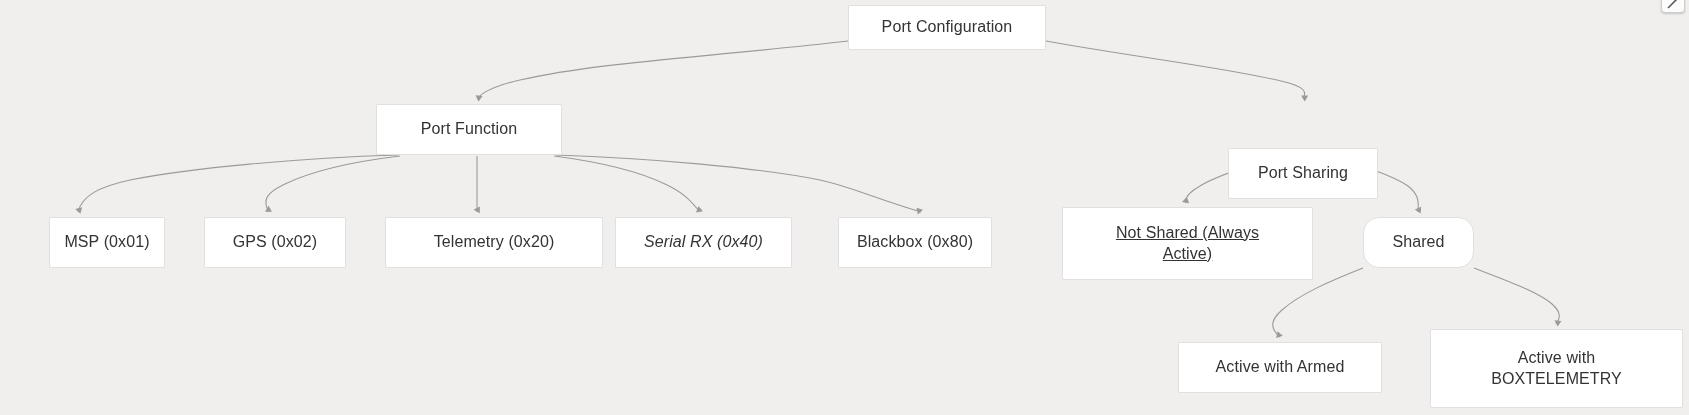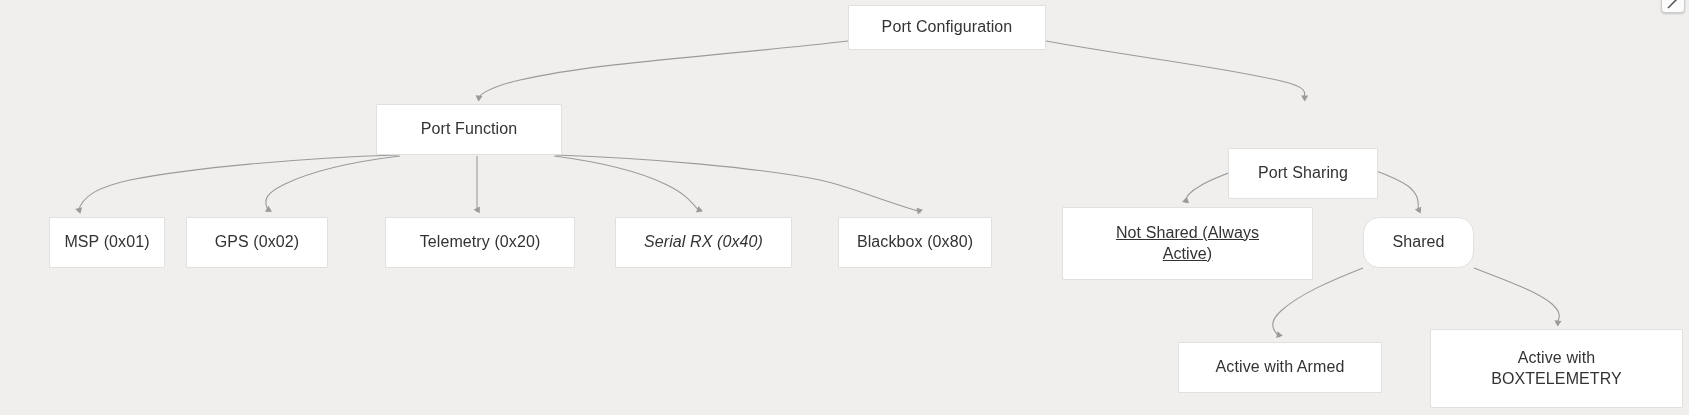--- a/index.html
+++ b/index.html
@@ -111,25 +111,25 @@
   </div>
 
   <div class="node" style="left:1228px; top:104px; width:150px; height:51px;margin-top:44px;">
     <span class="node-label">Port Sharing</span>
   </div>
 
   <div class="node" style="left:6px; top:217px; width:116px; height:51px;margin-left:43px;">
     <span class="node-label">MSP (0x01)</span>
   </div>
 
-  <div class="node" style="left:186px; top:217px; width:142px; height:51px;">
+  <div class="node" style="left:204px; top:217px; width:142px; height:51px;">
     <span class="node-label">GPS (0x02)</span>
   </div>
 
-  <div class="node" style="left:385px; top:217px; width:190px; height:51px;">
+  <div class="node" style="left:385px; top:217px; width:218px; height:51px;">
     <span class="node-label">Telemetry (0x20)</span>
   </div>
 
   <div class="node" style="left:615px; top:217px; width:177px; height:51px;font-style:italic;">
     <span class="node-label">Serial RX (0x40)</span>
   </div>
 
   <div class="node" style="left:838px; top:217px; width:154px; height:51px;">
     <span class="node-label">Blackbox (0x80)</span>
   </div>

